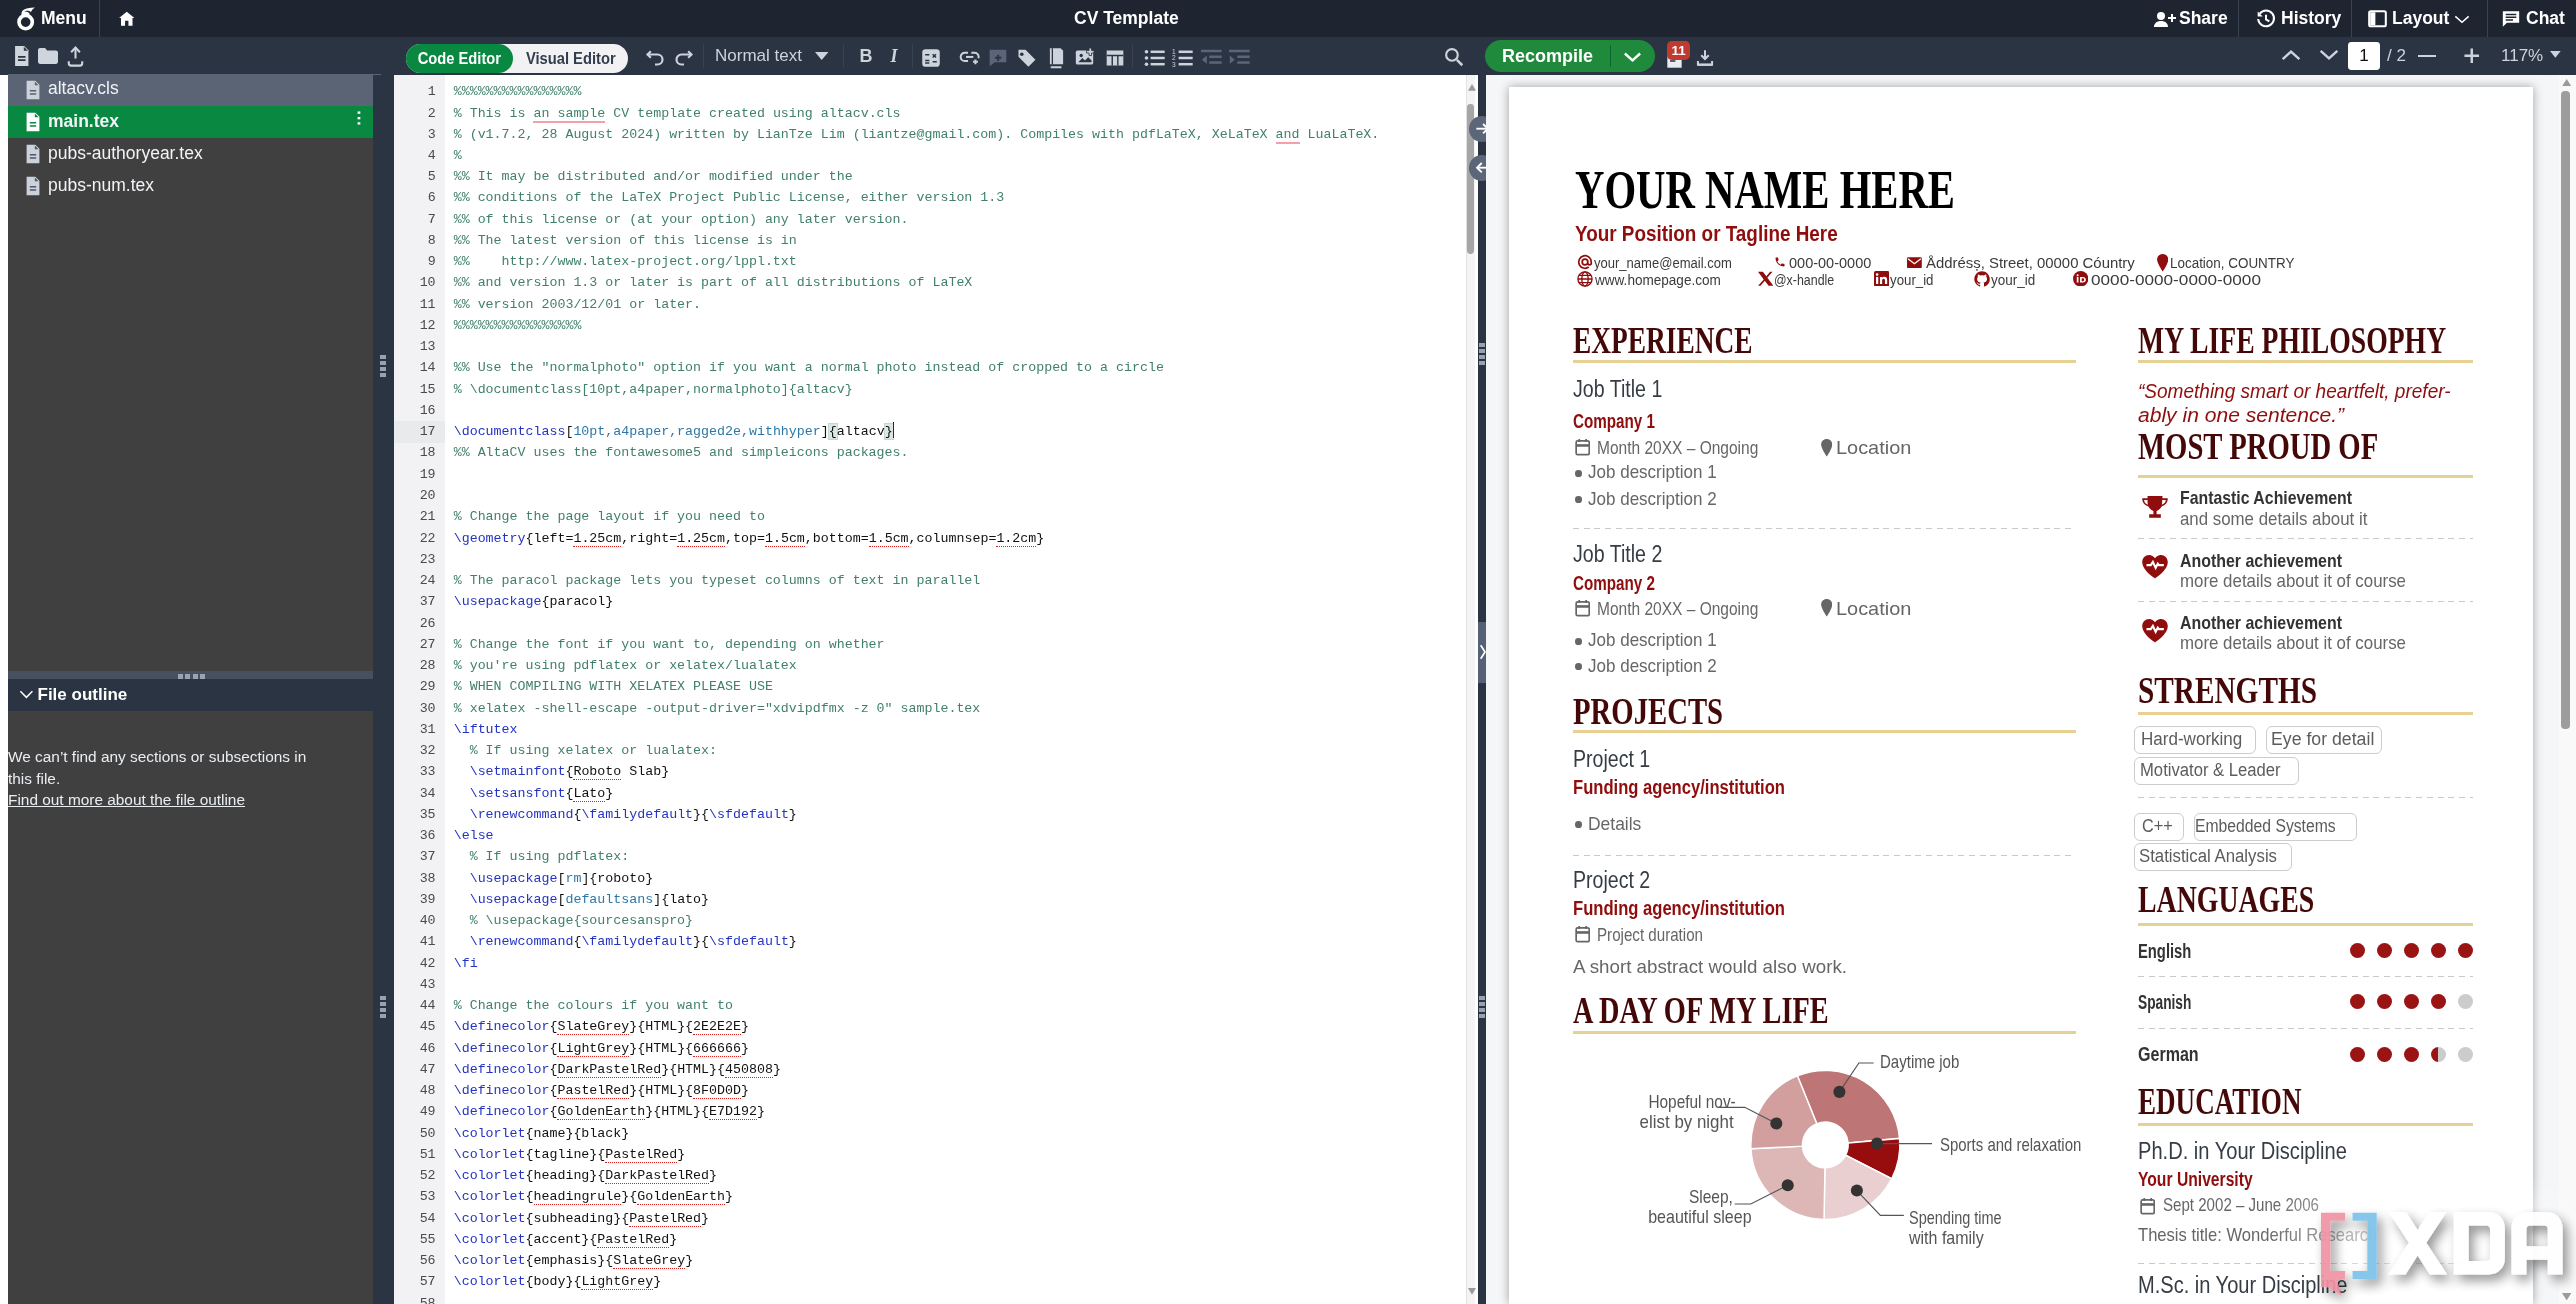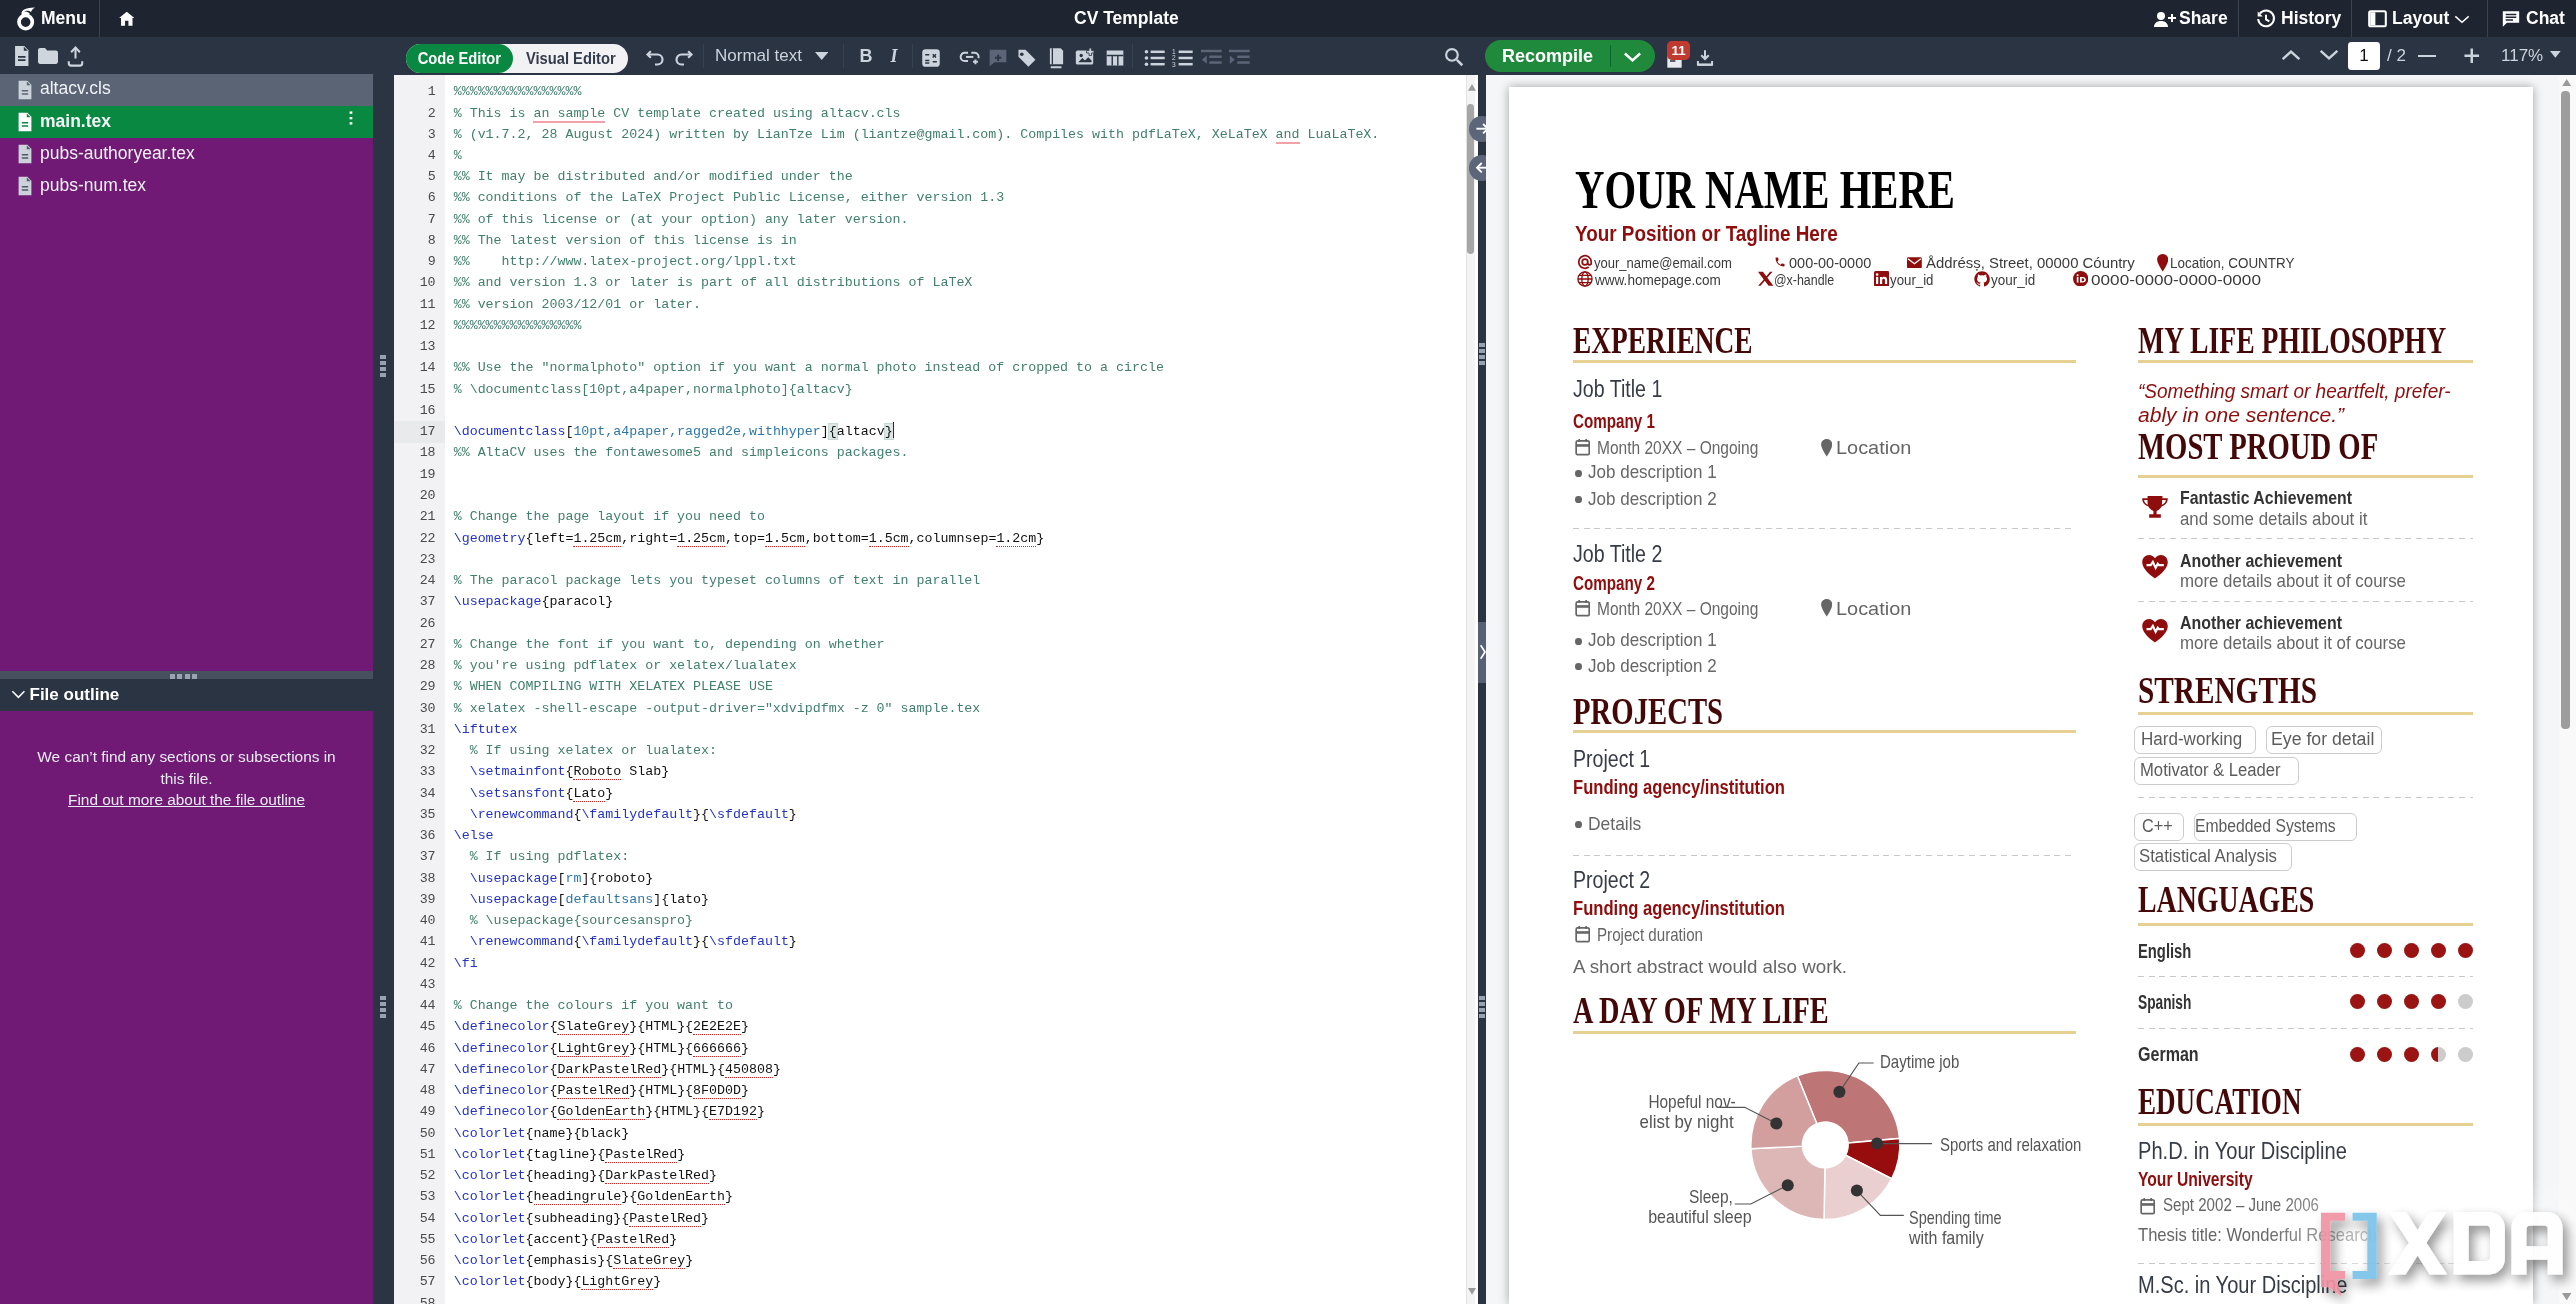--- a/index.html
+++ b/index.html
@@ -3,27 +3,27 @@
 *{margin:0;padding:0;box-sizing:border-box}
 html,body{width:2576px;height:1304px;overflow:hidden;background:#fff;font-family:"Liberation Sans",sans-serif}
 .abs{position:absolute}
 #root{position:absolute;left:0;top:0;width:2576px;height:1304px}
 
 #topbar{left:0;top:0;width:2576px;height:37px;background:#1e2531}
 #row2{left:0;top:37px;width:2576px;height:38px;background:#2b3442}
 .tbtxt{color:#fff;font-size:17.5px;font-weight:bold;line-height:37px}
 .vdiv{width:1.3px;height:24px;background:#39424f;top:6.7px}
 
-#sidebar{left:0;top:75px;width:373px;height:1230px;background:#701a75}
+#sidebar{left:8px;top:75px;width:373px;height:1230px;background:#404040}
 .frow{left:0;width:373px;height:32px;color:#f1f3f6;font-size:17.5px}
 .frow .fname{position:absolute;left:40px;top:4.7px}
 .ficon{position:absolute;left:17px;top:6.7px}
 #fo-handle{left:0;top:596px;width:373px;height:10.7px;background:#46505f}
 #fo-head{left:0;top:604px;width:373px;height:32px;background:#2b3442;color:#fff;font-size:17px;font-weight:bold}
-#fo-body{left:0;top:636px;width:373px;color:#e9edf2;font-size:15.4px;text-align:center;line-height:21.5px}
+#fo-body{left:0;top:636px;width:373px;color:#e9edf2;font-size:15.4px;line-height:21.5px}
 
 #railL{left:373px;top:75px;width:21px;height:1230px;background:#2b3442}
 #railR{left:1478px;top:75px;width:8px;height:1230px;background:#2b3442}
 .dots4{position:absolute;width:5.4px;height:24px}
 .dots4 i{display:block;width:5.4px;height:4px;background:#97a1b0;margin-bottom:2px}
 
 #gutterbg{left:394px;top:75px;width:51px;height:1230px;background:#f2f2f4}
 #gutter{left:394px;top:75px;width:51px;height:1230px}
 #code{left:445px;top:75px;width:1021px;height:1230px;background:#fff;overflow:hidden}
 .cl{position:absolute;left:8.7px;white-space:pre;font-family:"Liberation Mono",monospace;font-size:13.3px;line-height:21px;color:#111}

